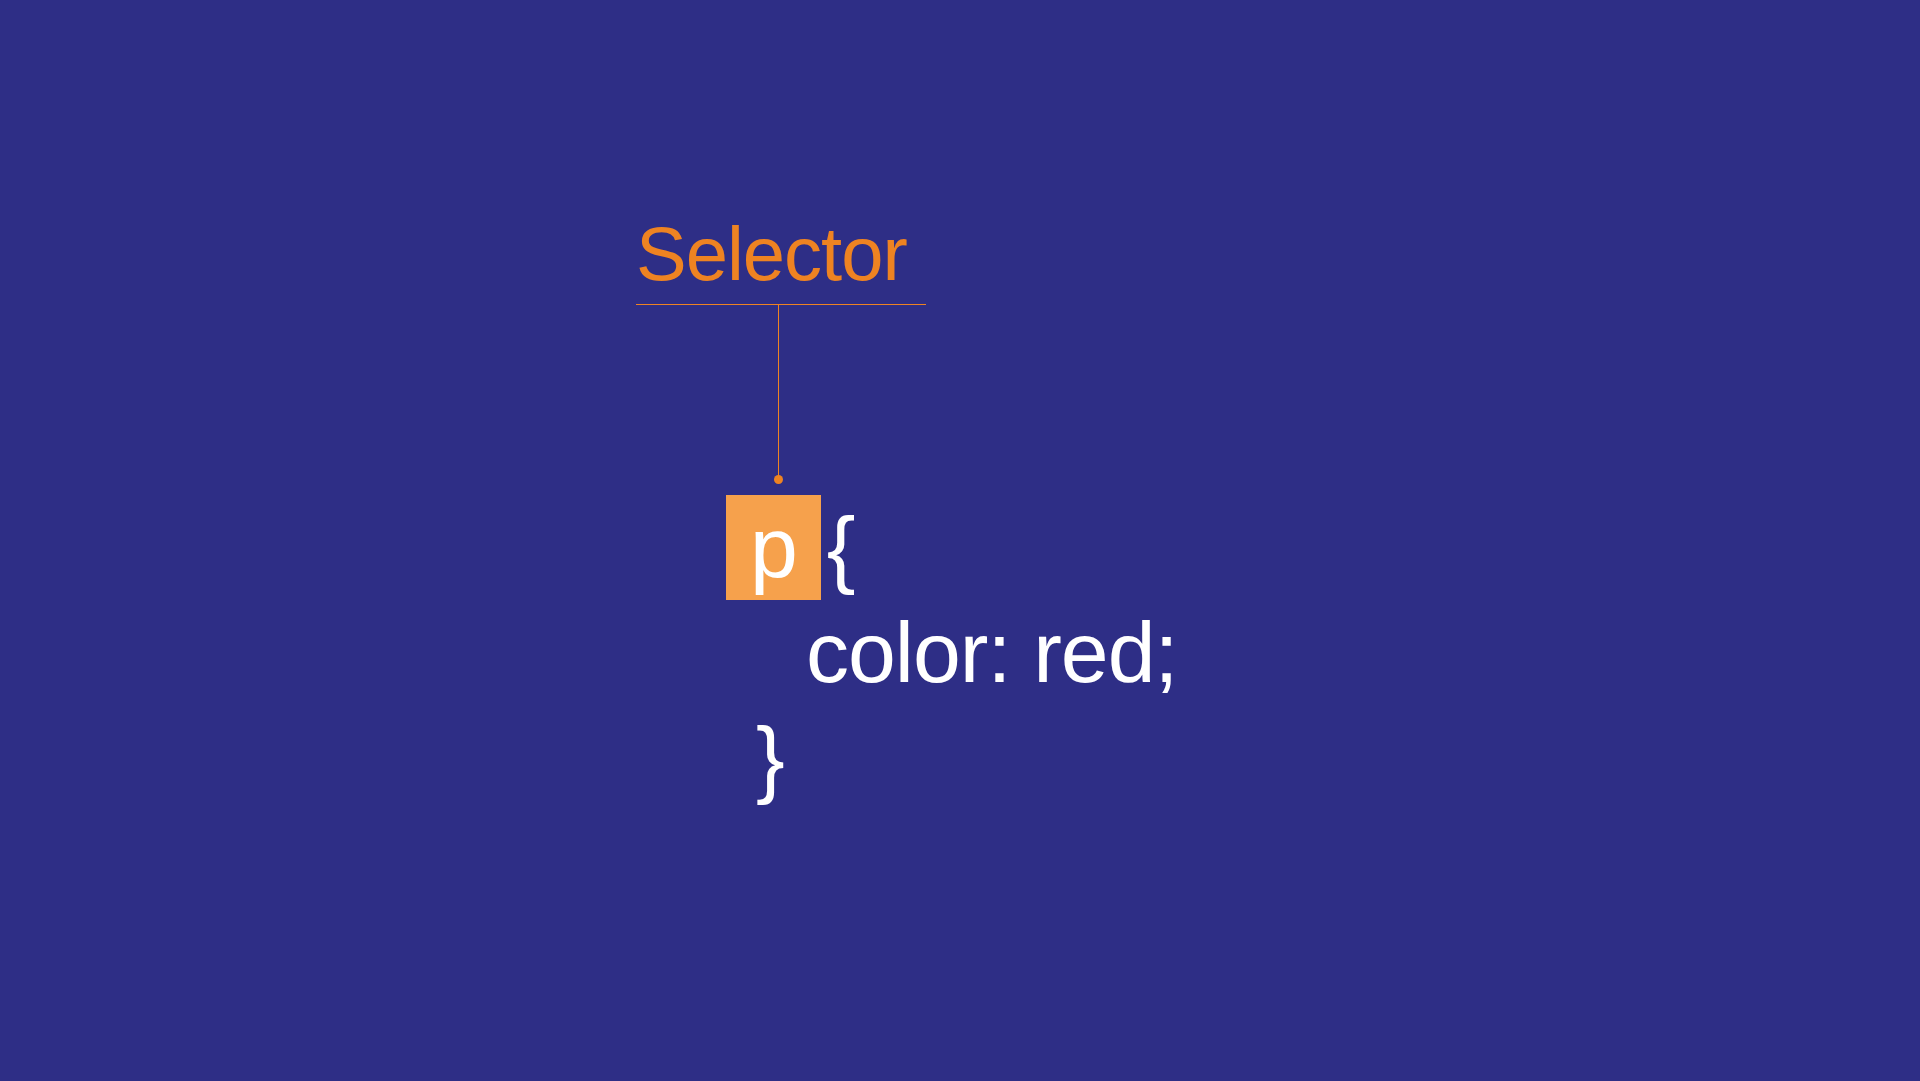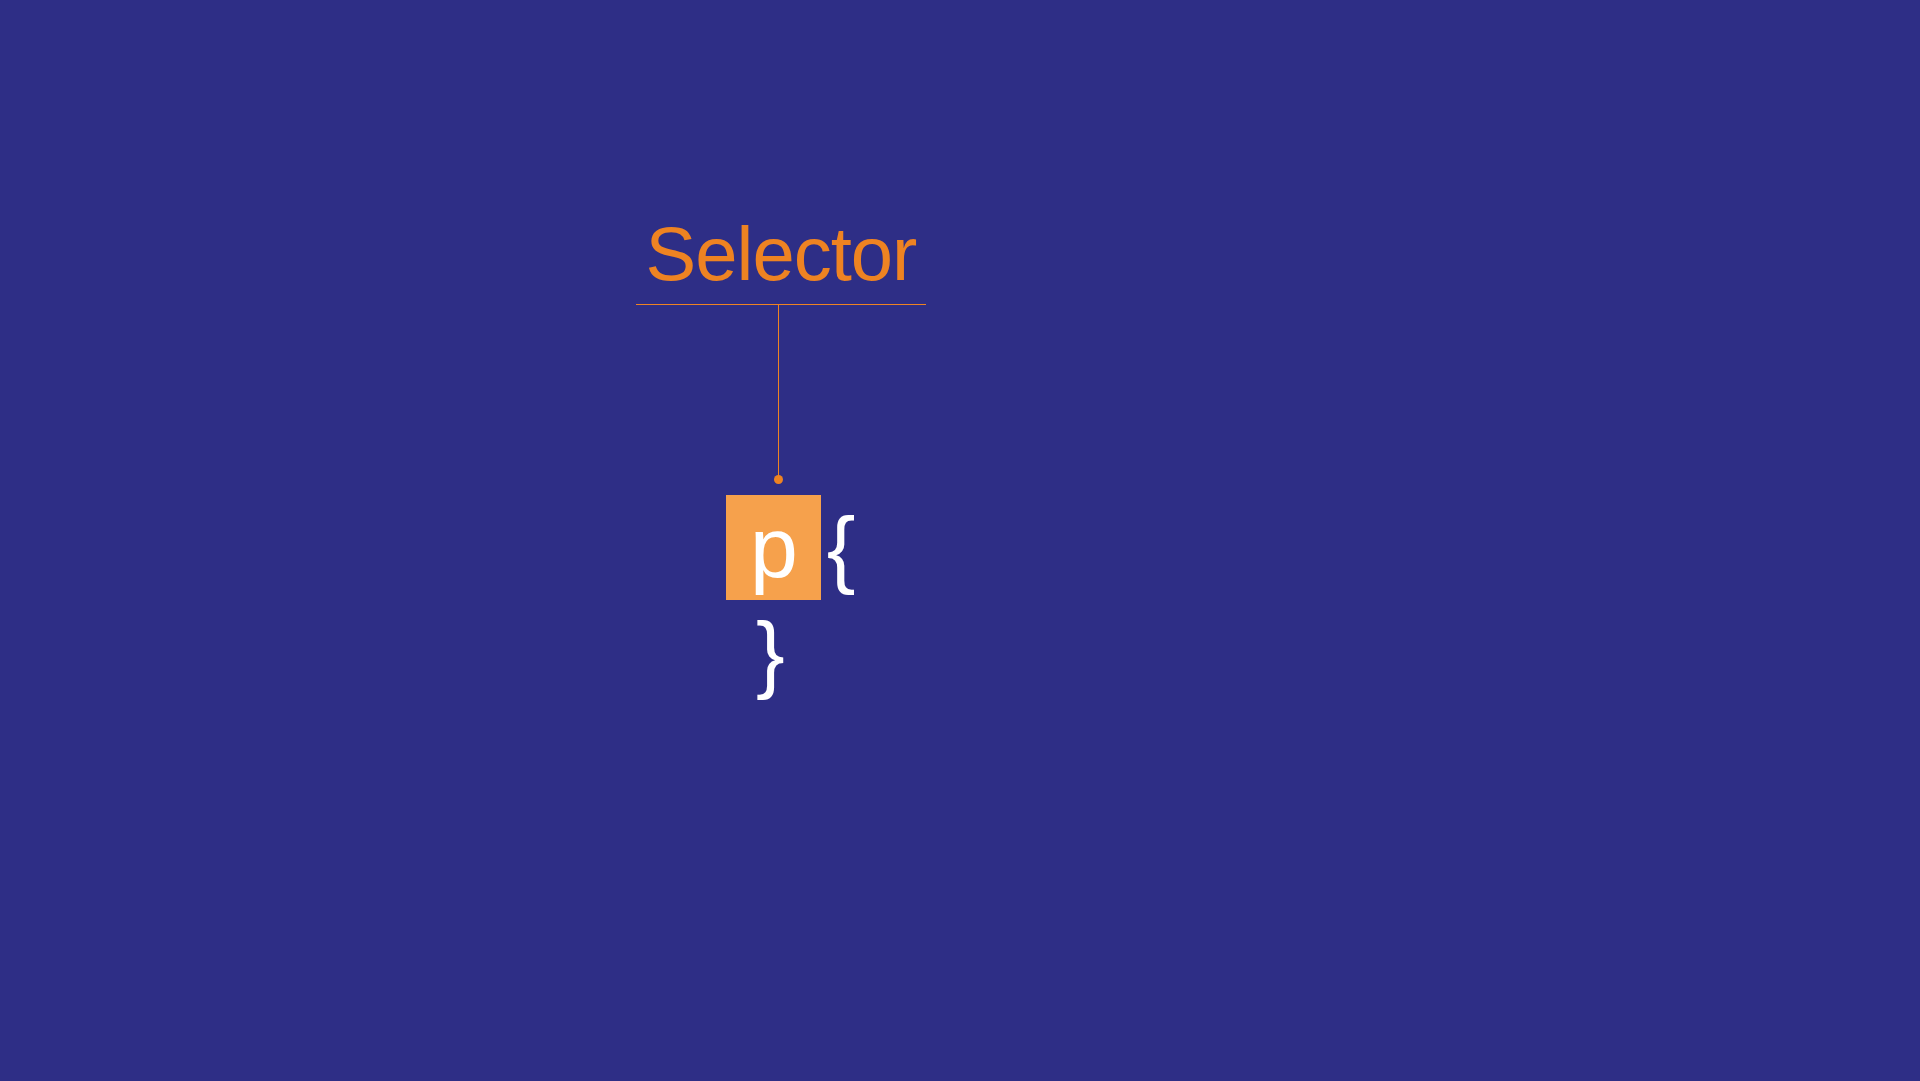--- a/index.html
+++ b/index.html
@@ -21,21 +21,20 @@
       position: absolute;
       left: 636px;
       top: 210px;
       width: 290px;
     }
     
     .label-text {
       color: #ee8322;
       font-size: 76px;
       font-weight: 400;
-      text-align: center;
       letter-spacing: -1px;
     }
     
     .label-underline {
       position: absolute;
       left: 636px;
       top: 304px;
       width: 290px;
       height: 1px;
       background-color: #ee8322;
@@ -107,14 +106,15 @@
 </div>
 
 <div class="label-underline"></div>
 <div class="connector-line"></div>
 <div class="connector-dot"></div>
 
 <div class="code-block">
   <div class="code-line-1">
     <span class="highlight-box">p</span><span class="brace-open">{</span>
   </div>
+  <div class="code-line-2">color: red;</div>
   <div class="code-line-3">}</div>
 </div>
 
 </body></html>

